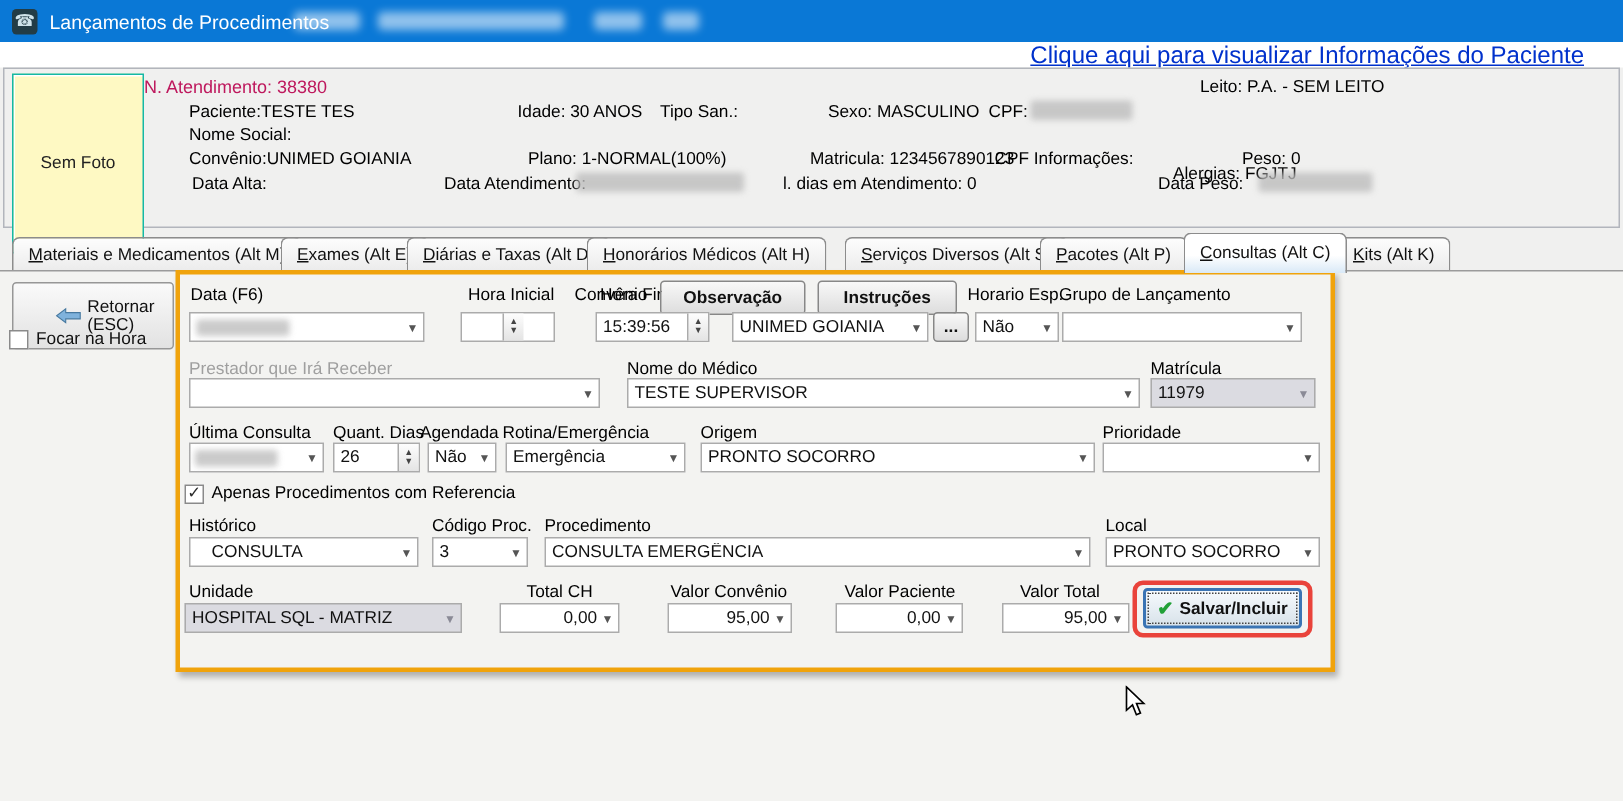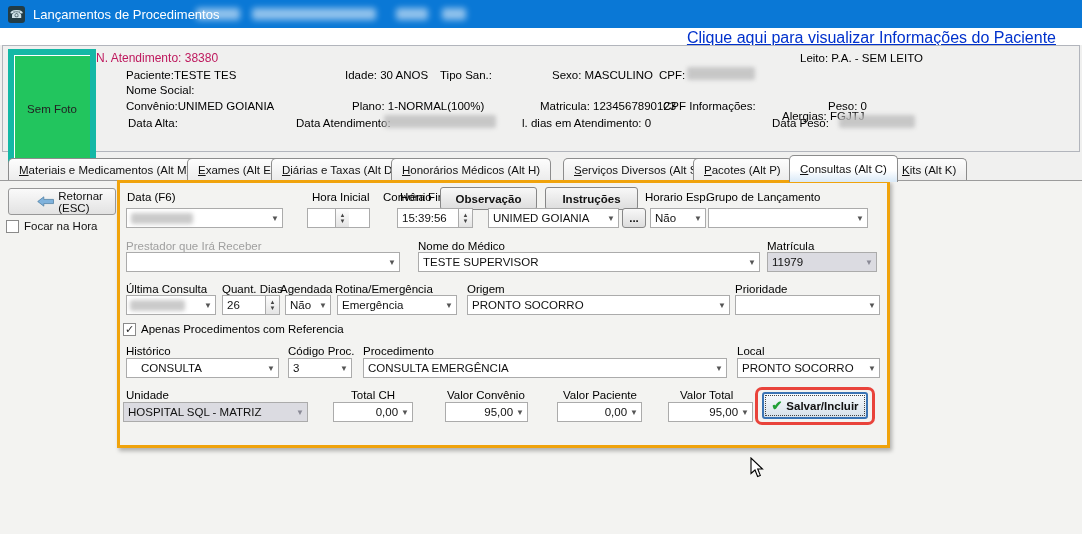--- a/index.html
+++ b/index.html
@@ -16,33 +16,33 @@
   #titlebar .appicon { width:17px; height:17px; margin-left:8px; background:#223c46; border-radius:3px; color:#cfe3ea; font-size:11px; line-height:17px; text-align:center; }
   #titlebar .apptitle { color:#ffffff; font-size:13px; margin-left:8px; }
   .tblur { position:absolute; top:8px; height:12px; background:rgba(255,255,255,.55); border-radius:3px; filter:blur(3px); }
 
   
   #linkstrip { position:absolute; left:0; top:28px; width:1082px; height:17px; background:#ffffff; }
   #patient-link { position:absolute; right:26px; top:29px; color:#0031cc; text-decoration:underline; font-size:16px; cursor:pointer; }
 
   
   #patient-panel { position:absolute; left:2px; top:45px; width:1078px; height:107px; background:#f0f0ef; border:1px solid #b2b5bc; }
-  #no-photo { position:absolute; left:8px; top:49px; width:88px; height:120px; background:#22c55e; border:6px solid #14b8a6; box-shadow:inset 1px 1px 0 #fff; display:flex; align-items:center; justify-content:center; color:#222; }
+  #no-photo { position:absolute; left:8px; top:49px; width:88px; height:120px; background:#fef9c3; border:1px solid #14b8a6; box-shadow:inset 1px 1px 0 #fff; display:flex; align-items:center; justify-content:center; color:#222; }
   .plabel { position:absolute; white-space:nowrap; color:#000; }
   #atendimento { color:#be185d; }
   .vblur { position:absolute; background:#bdbdbd; opacity:.8; border-radius:2px; filter:blur(2px); }
 
   
   #content-pane { position:absolute; left:0; top:180px; width:1082px; height:354px; background:#f3f3f1; border-top:1px solid #9b9b9b; z-index:0; }
   .tab { position:absolute; top:158px; height:22px; display:flex; align-items:center; padding:0 10px; border:1px solid #8c8c8c; border-bottom:none; border-radius:5px 5px 0 0; background:linear-gradient(#fdfdfd,#ececec); z-index:2; cursor:pointer; }
   .tab .key { text-decoration:underline; }
   .tab.selected { top:155px; height:27px; background:linear-gradient(#ffffff 55%, #d9e9f7); z-index:3; }
 
   
-  #retornar-btn { position:absolute; left:8px; top:188px; width:108px; height:27px; background:linear-gradient(#fafafa,#e2e2e2); border:1px solid #979797; border-radius:3px; display:flex; align-items:center; justify-content:center; gap:4px; z-index:2; cursor:pointer;padding-left:28px; }
+  #retornar-btn { position:absolute; left:8px; top:188px; width:108px; height:45px; background:linear-gradient(#fafafa,#e2e2e2); border:1px solid #979797; border-radius:3px; display:flex; align-items:center; justify-content:center; gap:4px; z-index:2; cursor:pointer;padding-left:28px; }
   .checkbox { position:absolute; width:13px; height:13px; background:#ffffff; border:1px solid #8a8a8a; font-size:11px; line-height:11px; text-align:center; color:#2b2b2b; z-index:2; cursor:pointer; }
 
   
   #form-frame { position:absolute; left:117px; top:180px; width:773px; height:268px; border:3px solid #f0a30c; z-index:1; box-shadow:2px 3px 4px rgba(0,0,0,.28); }
 
   
   .flabel { position:absolute; color:#000; z-index:2;text-align:center; }
   .flabel.dim { color:#9f9f9f; }
   .combo { position:absolute; height:20px; background:#fff; border:1px solid #ababab; display:flex; align-items:center; padding:0 3px 0 4px; z-index:2; cursor:pointer; }
   .combo .val { flex:1; overflow:hidden; }

